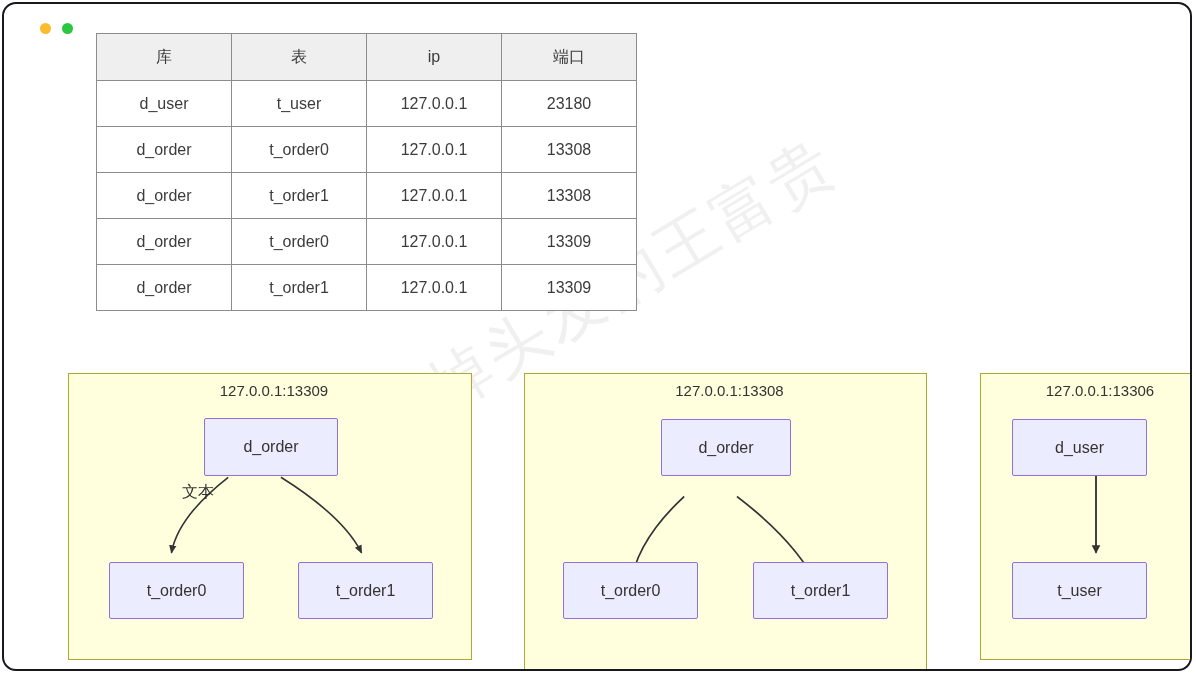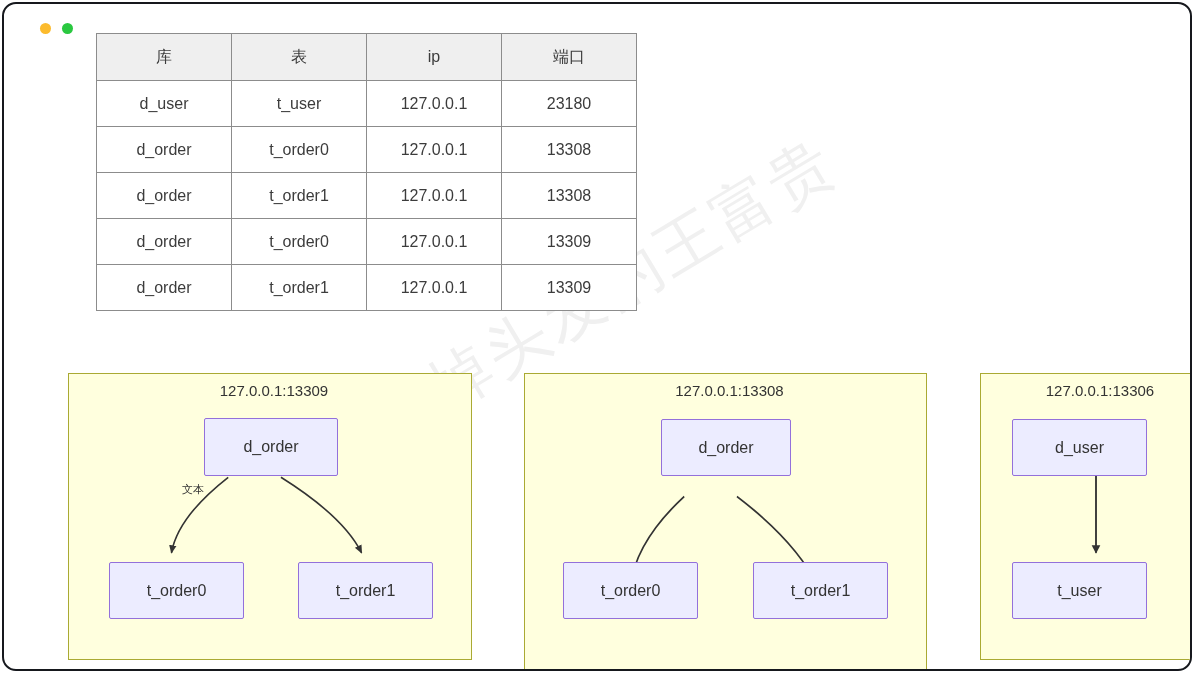--- a/index.html
+++ b/index.html
@@ -125,21 +125,21 @@
     overflow: visible;
     pointer-events: none;
   }
   .edge-path {
     fill: none;
     stroke: #333333;
     stroke-width: 1.6;
   }
   .edge-label {
     position: absolute;
-    font-size: 11px;
+    font-size: 16px;
     color: #333333;
     background: transparent;
     white-space: nowrap;
     font-family: Liberation Serif, serif;
   }
 
   
   #group-0 { left: 64px;  top: 369px; width: 404px; height: 287px; }
   
   #group-1 { left: 520px; top: 369px; width: 403px; height: 334px; }

